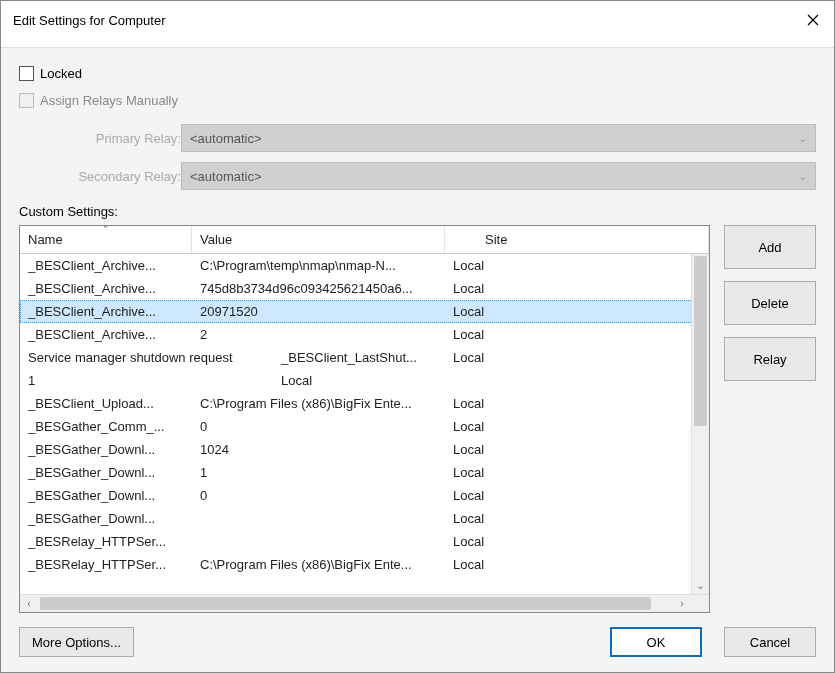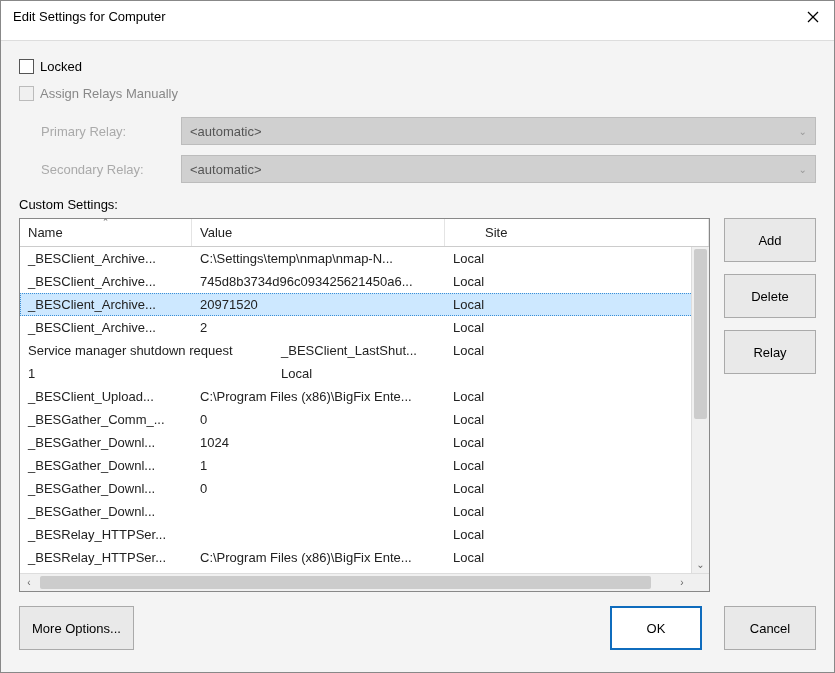--- a/index.html
+++ b/index.html
@@ -1,33 +1,33 @@
 <!DOCTYPE html>
 <html><head>
   <meta charset="utf-8">
   <style>
     * { box-sizing: border-box; margin: 0; padding: 0; }
     body { font-family: "Segoe UI", Arial, sans-serif; font-size: 13px; background: #fff; width: 835px; height: 673px; overflow: hidden; position: relative; border: 1px solid #888; }
 
-    .titlebar { display: flex; align-items: center; justify-content: space-between; padding: 0 8px 8px 12px; border-bottom: 1px solid #ddd; height: 40px; }
+    .titlebar { display: flex; align-items: center; justify-content: space-between; padding: 0 8px 8px 12px; border-bottom: 1px solid #ddd; height: 47px; }
     .titlebar-title { font-size: 13px; color: #000; }
     .titlebar-close { width: 26px; height: 26px; display: flex; align-items: center; justify-content: center; cursor: default; }
     .titlebar-close svg { width: 12px; height: 12px; }
 
     .content { padding: 18px 18px 8px 18px; background: #f4f4f4; height: calc(100% - 36px); display: flex; flex-direction: column; }
 
     .checkbox-row { display: flex; align-items: center; margin-bottom: 12px; }
     .checkbox-box { width: 15px; height: 15px; border: 1px solid #555; background: #fff; margin-right: 6px; }
     .checkbox-box.disabled { border-color: #bbb; background: #f0f0f0; }
     .checkbox-label { color: #000; }
     .checkbox-label.disabled { color: #888; }
 
     .relay-block { margin-left: 22px; margin-bottom: 14px; }
     .relay-row { display: flex; align-items: center; margin-top: 10px; }
-    .relay-label { width: 140px; color: #aaa; font-size: 13px; }
+    .relay-label { width: 140px; color: #aaa; font-size: 13px; text-align: right; }
     .relay-select { flex: 1; height: 28px; background: #d0d0d0; border: 1px solid #bcbcbc; display: flex; align-items: center; justify-content: space-between; padding: 0 8px; color: #555; position: relative; }
     .relay-select .chev { color: #999; font-size: 10px; }
 
     .section-label { margin-bottom: 6px; color: #000; }
 
     .main-area { display: flex; gap: 14px; flex: 1; min-height: 0; }
 
     .table-wrap { flex: 1; border: 1px solid #888; background: #fff; display: flex; flex-direction: column; min-height: 0; position: relative; }
     .thead { display: flex; border-bottom: 1px solid #ccc; background: #fff; height: 28px; align-items: center; position: relative; }
     .thead .col { padding: 0 8px; color: #222; font-size: 13px; border-right: 1px solid #e4e4e4; height: 100%; display: flex; align-items: center; }
@@ -51,21 +51,21 @@
     .hscroll { height: 18px; background: #f0f0f0; border-top: 1px solid #ddd; display: flex; align-items: center; position: relative; }
     .hscroll .arrow-left { width: 18px; text-align: center; color: #666; font-size: 10px; }
     .hscroll .track { flex: 1; position: relative; height: 100%; }
     .hscroll .thumb { position: absolute; top: 2px; bottom: 2px; left: 2px; right: 22px; background: #ccc; border-radius: 2px; }
     .hscroll .arrow-right { width: 18px; text-align: center; color: #666; font-size: 10px; margin-right: 18px; }
 
     .side-buttons { width: 92px; display: flex; flex-direction: column; gap: 12px; }
     .side-buttons button { height: 44px; background: #e9e9e9; border: 1px solid #aaa; font-size: 13px; cursor: default; }
 
     .footer { display: flex; justify-content: space-between; align-items: center; padding: 14px 0 18px 0; }
-    .footer button { height: 44px; min-width: 92px; background: #e9e9e9; border: 1px solid #aaa; font-size: 13px; padding: 0 12px; cursor: default; }
+    .footer button { height: 30px; min-width: 92px; background: #e9e9e9; border: 1px solid #aaa; font-size: 13px; padding: 0 12px; cursor: default; }
     .footer .right { display: flex; gap: 22px; }
     .footer button.primary { background: #fff; border: 2px solid #0f6cbd; color: #000; }
   </style>
 </head>
 <body>
 
 <div class="titlebar">
   <span class="titlebar-title">Edit Settings for Computer</span>
   <div class="titlebar-close">
     <svg viewBox="0 0 12 12">
@@ -112,21 +112,21 @@
         <div class="col col-name">
           <span class="sort-caret">⌃</span>
           <span>Name</span>
         </div>
         <div class="col col-value">Value</div>
         <div class="col col-site">Site</div>
       </div>
       <div class="tbody" id="tbody">
           <div class="trow">
             <div class="cell c-name">_BESClient_Archive...</div>
-            <div class="cell c-value">C:\Settings\temp\nmap\nmap-N...</div>
+            <div class="cell c-value">C:\Program\temp\nmap\nmap-N...</div>
             <div class="cell c-site">Local</div>
           </div>
           <div class="trow">
             <div class="cell c-name">_BESClient_Archive...</div>
             <div class="cell c-value">745d8b3734d96c093425621450a6...</div>
             <div class="cell c-site">Local</div>
           </div>
           <div class="trow selected">
             <div class="cell c-name">_BESClient_Archive...</div>
             <div class="cell c-value">20971520</div>

